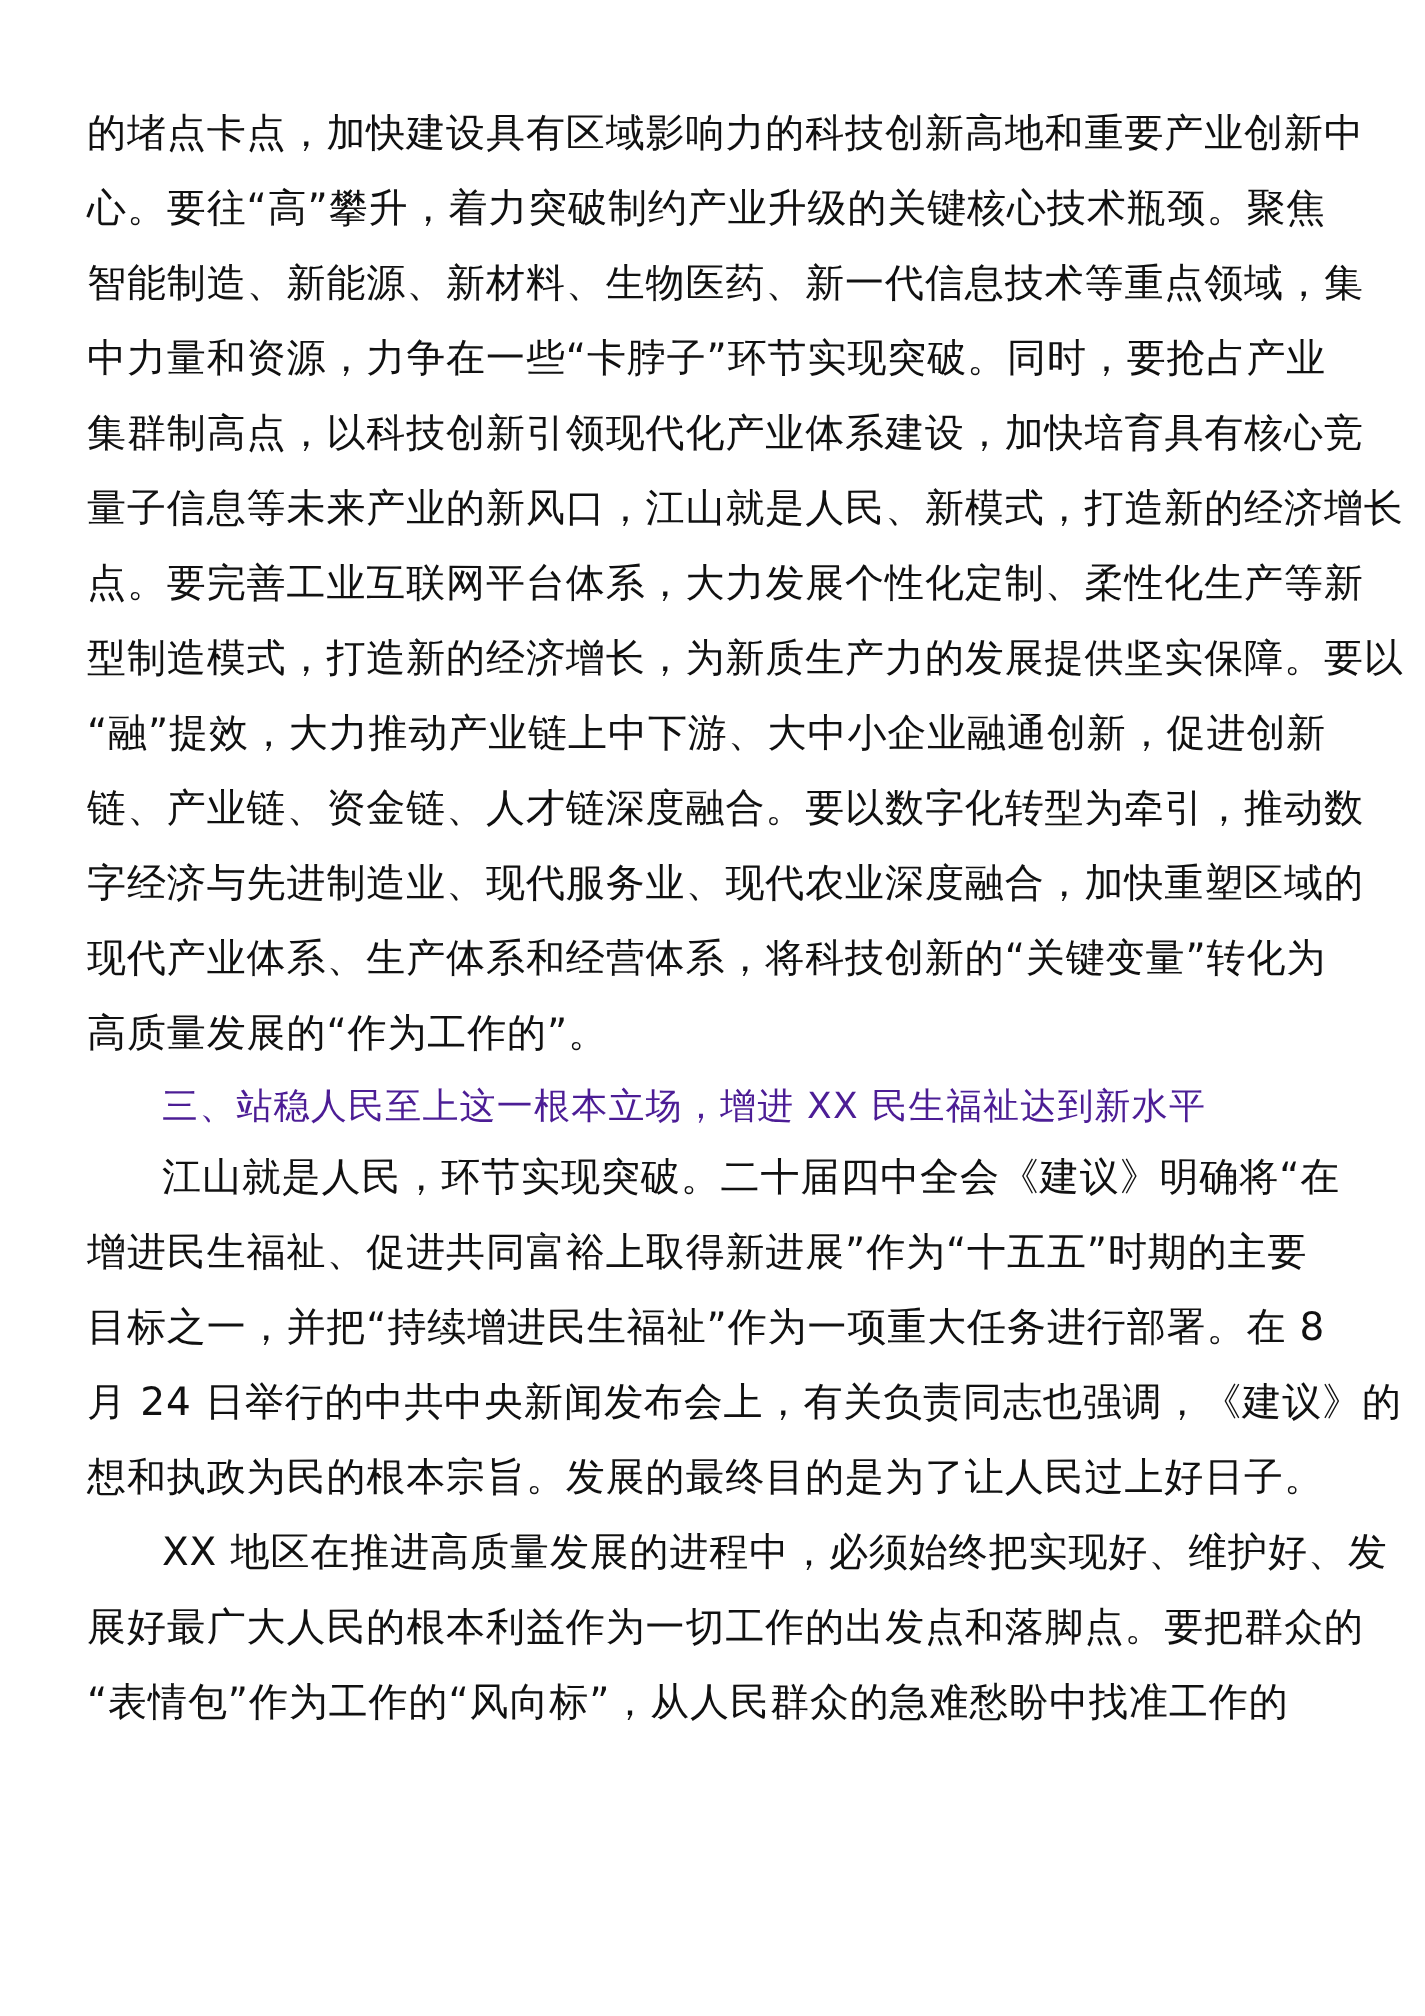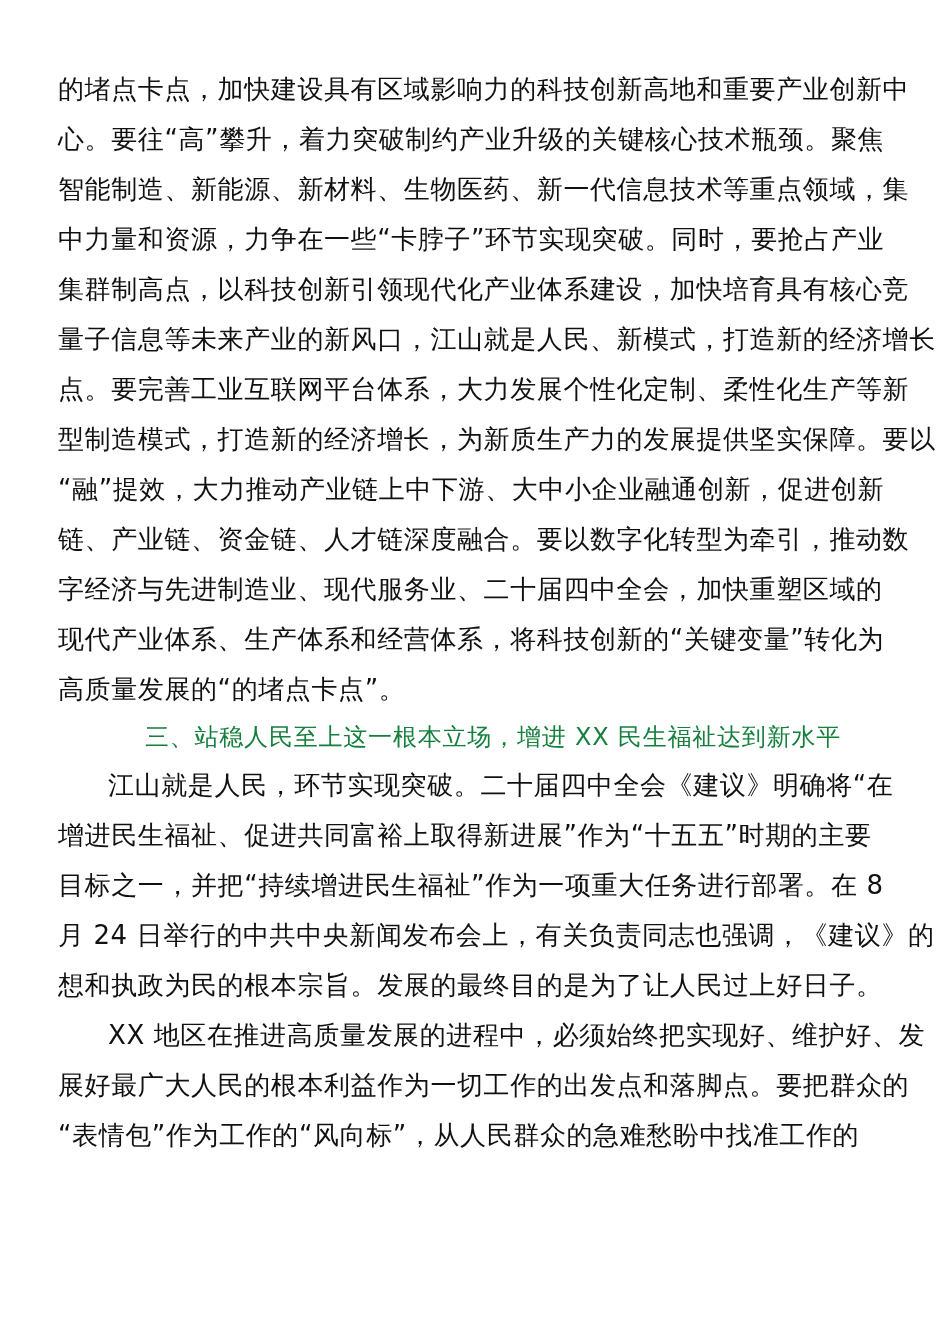--- a/index.html
+++ b/index.html
@@ -42,45 +42,44 @@
     }
     .heading-line {
       display: block;
       height: 46px;
       line-height: 46px;
       font-size: 24px;
       white-space: nowrap;
       padding-left: 50px;
       letter-spacing: 0.8px;
       font-weight: normal;
-      color: #15803d;
-      text-align: center;
+      color: #4c1d95;
     }
     .section { display: block; }
   </style>
 </head>
 <body>
 
 <div class="page">
   <div class="body-text">
 
     <div class="section">
       <span class="line">的堵点卡点，加快建设具有区域影响力的科技创新高地和重要产业创新中</span>
       <span class="line">心。要往“高”攀升，着力突破制约产业升级的关键核心技术瓶颈。聚焦</span>
       <span class="line">智能制造、新能源、新材料、生物医药、新一代信息技术等重点领域，集</span>
       <span class="line">中力量和资源，力争在一些“卡脖子”环节实现突破。同时，要抢占产业</span>
       <span class="line">集群制高点，以科技创新引领现代化产业体系建设，加快培育具有核心竞</span>
       <span class="line">量子信息等未来产业的新风口，江山就是人民、新模式，打造新的经济增长</span>
       <span class="line">点。要完善工业互联网平台体系，大力发展个性化定制、柔性化生产等新</span>
       <span class="line">型制造模式，打造新的经济增长，为新质生产力的发展提供坚实保障。要以</span>
       <span class="line">“融”提效，大力推动产业链上中下游、大中小企业融通创新，促进创新</span>
       <span class="line">链、产业链、资金链、人才链深度融合。要以数字化转型为牵引，推动数</span>
-      <span class="line">字经济与先进制造业、现代服务业、二十届四中全会，加快重塑区域的</span>
+      <span class="line">字经济与先进制造业、现代服务业、现代农业深度融合，加快重塑区域的</span>
       <span class="line">现代产业体系、生产体系和经营体系，将科技创新的“关键变量”转化为</span>
-      <span class="line">高质量发展的“的堵点卡点”。</span>
+      <span class="line">高质量发展的“作为工作的”。</span>
     </div>
 
     <div class="heading-line">三、站稳人民至上这一根本立场，增进 XX 民生福祉达到新水平</div>
 
     <div class="section">
       <span class="line indent">江山就是人民，环节实现突破。二十届四中全会《建议》明确将“在</span>
       <span class="line">增进民生福祉、促进共同富裕上取得新进展”作为“十五五”时期的主要</span>
       <span class="line">目标之一，并把“持续增进民生福祉”作为一项重大任务进行部署。在 8</span>
       <span class="line">月 24 日举行的中共中央新闻发布会上，有关负责同志也强调，《建议》的</span>
       <span class="line">想和执政为民的根本宗旨。发展的最终目的是为了让人民过上好日子。</span>

